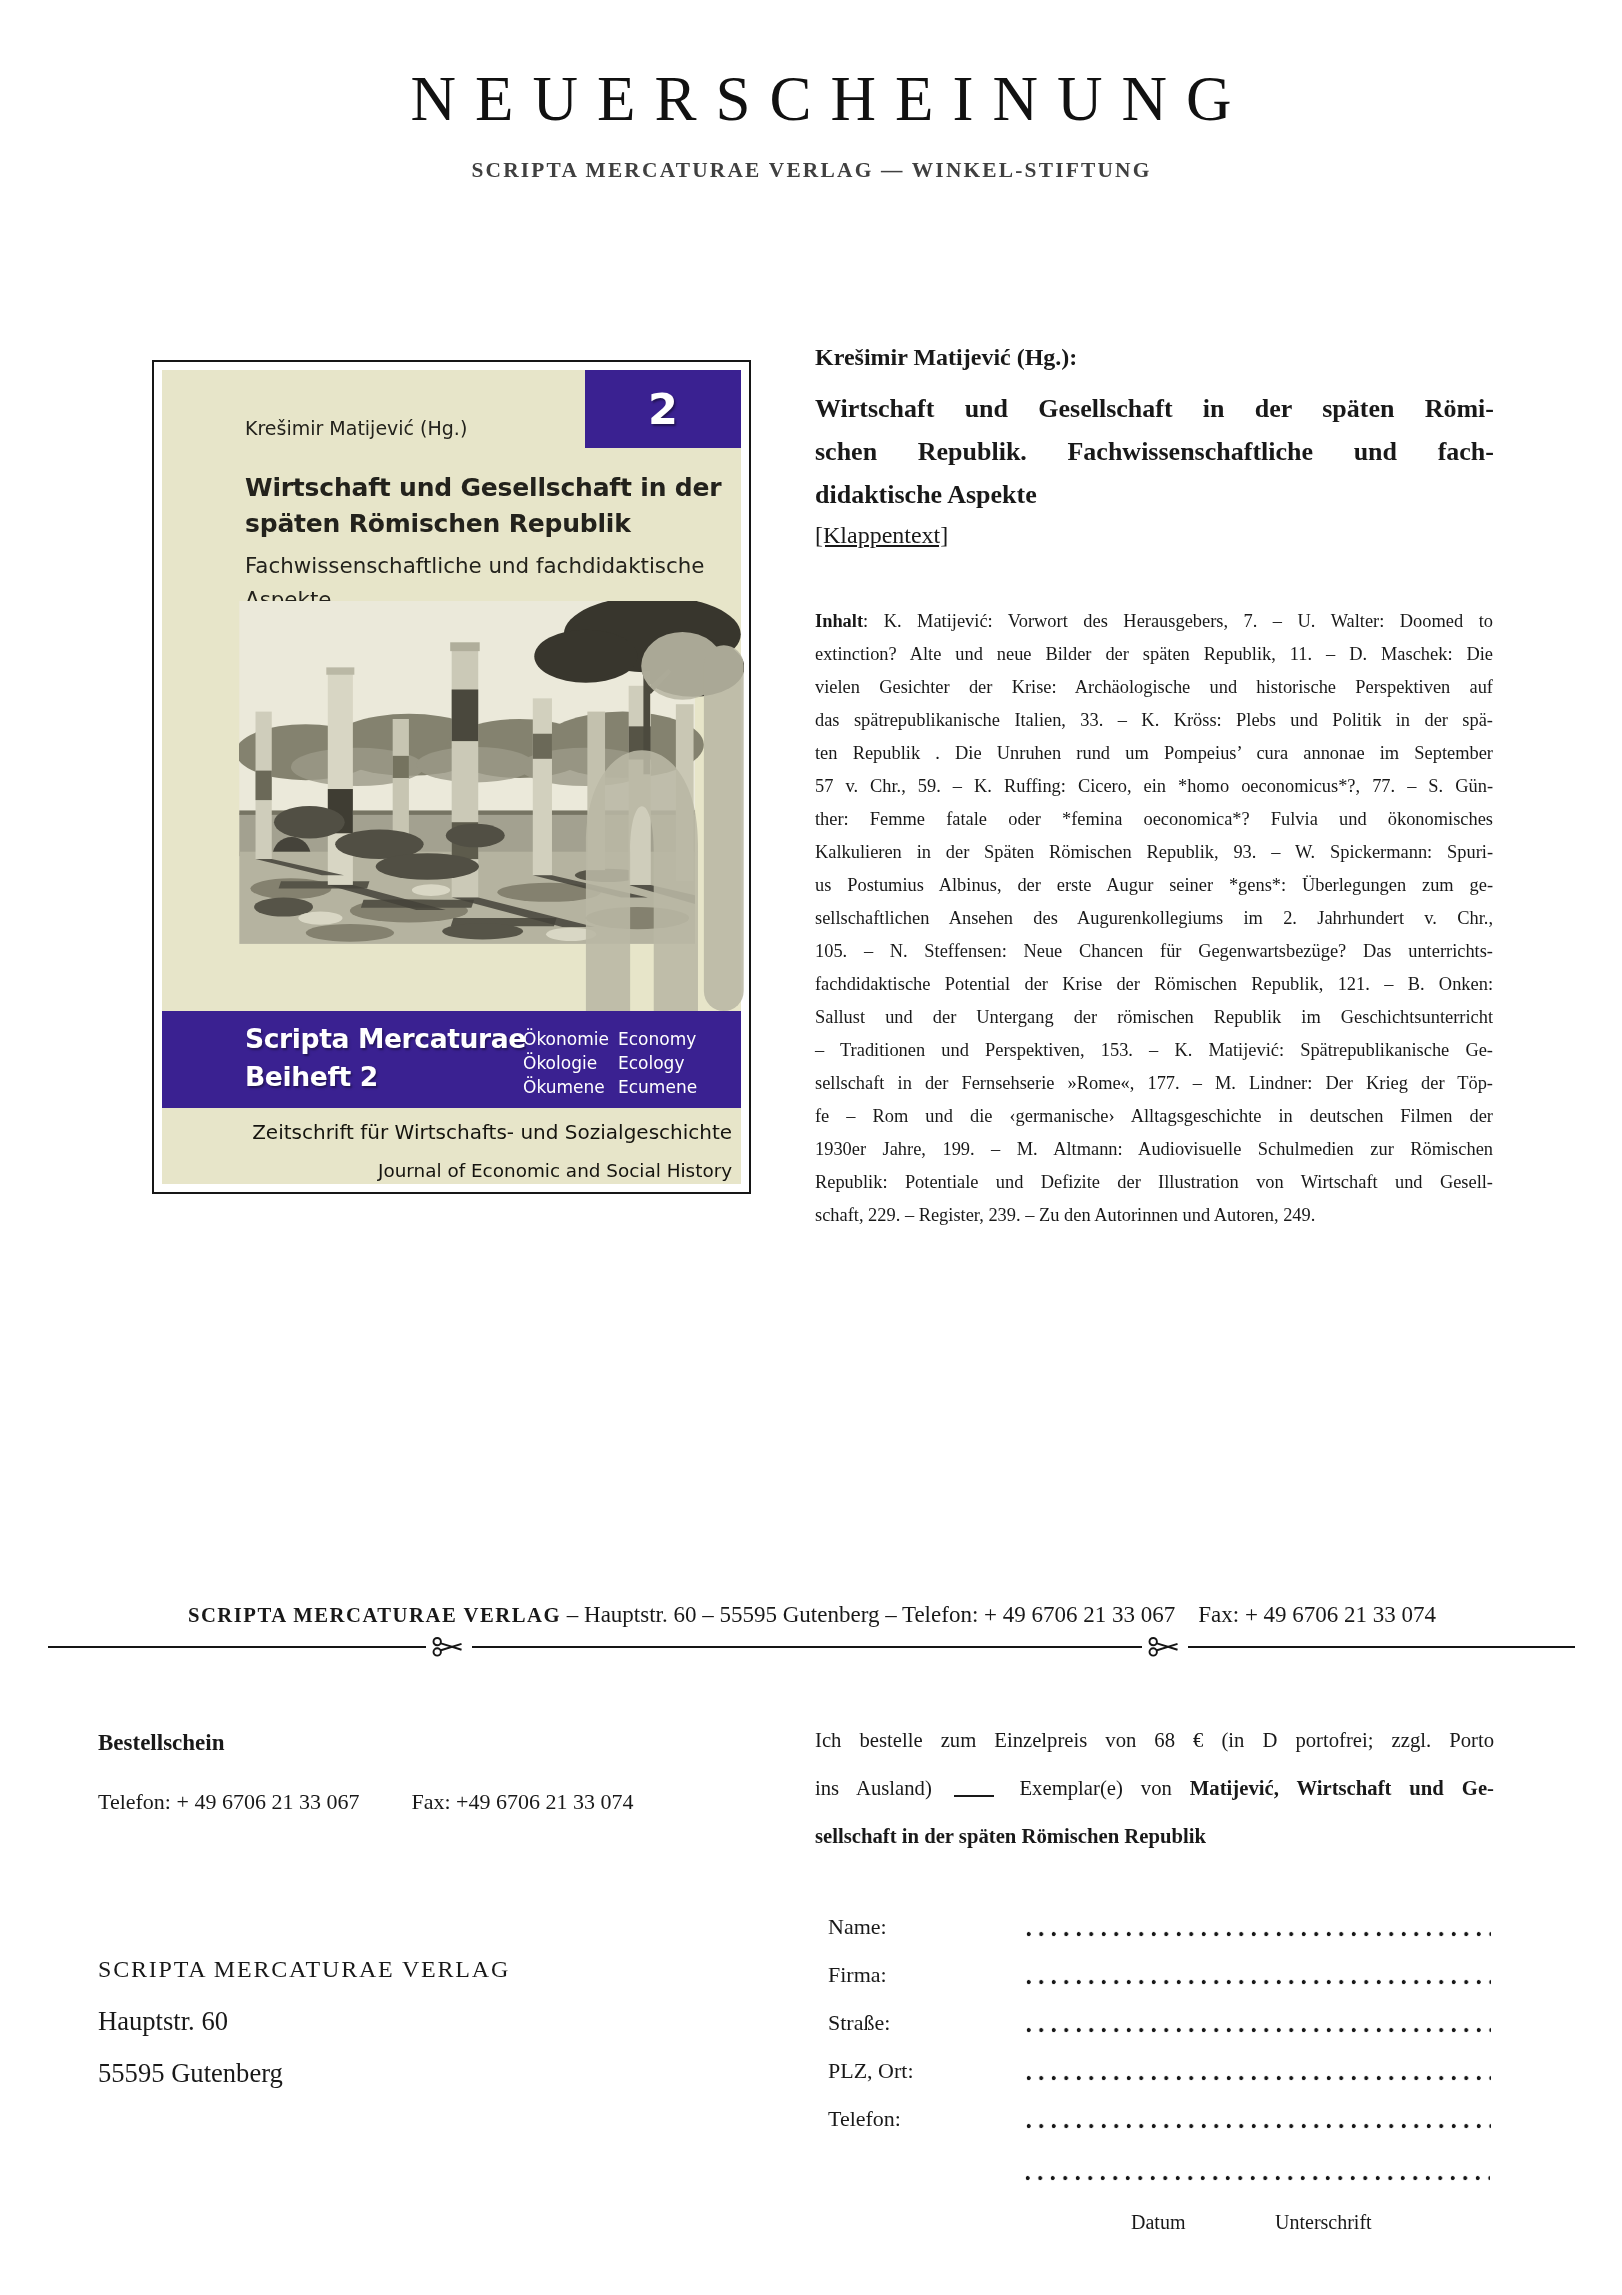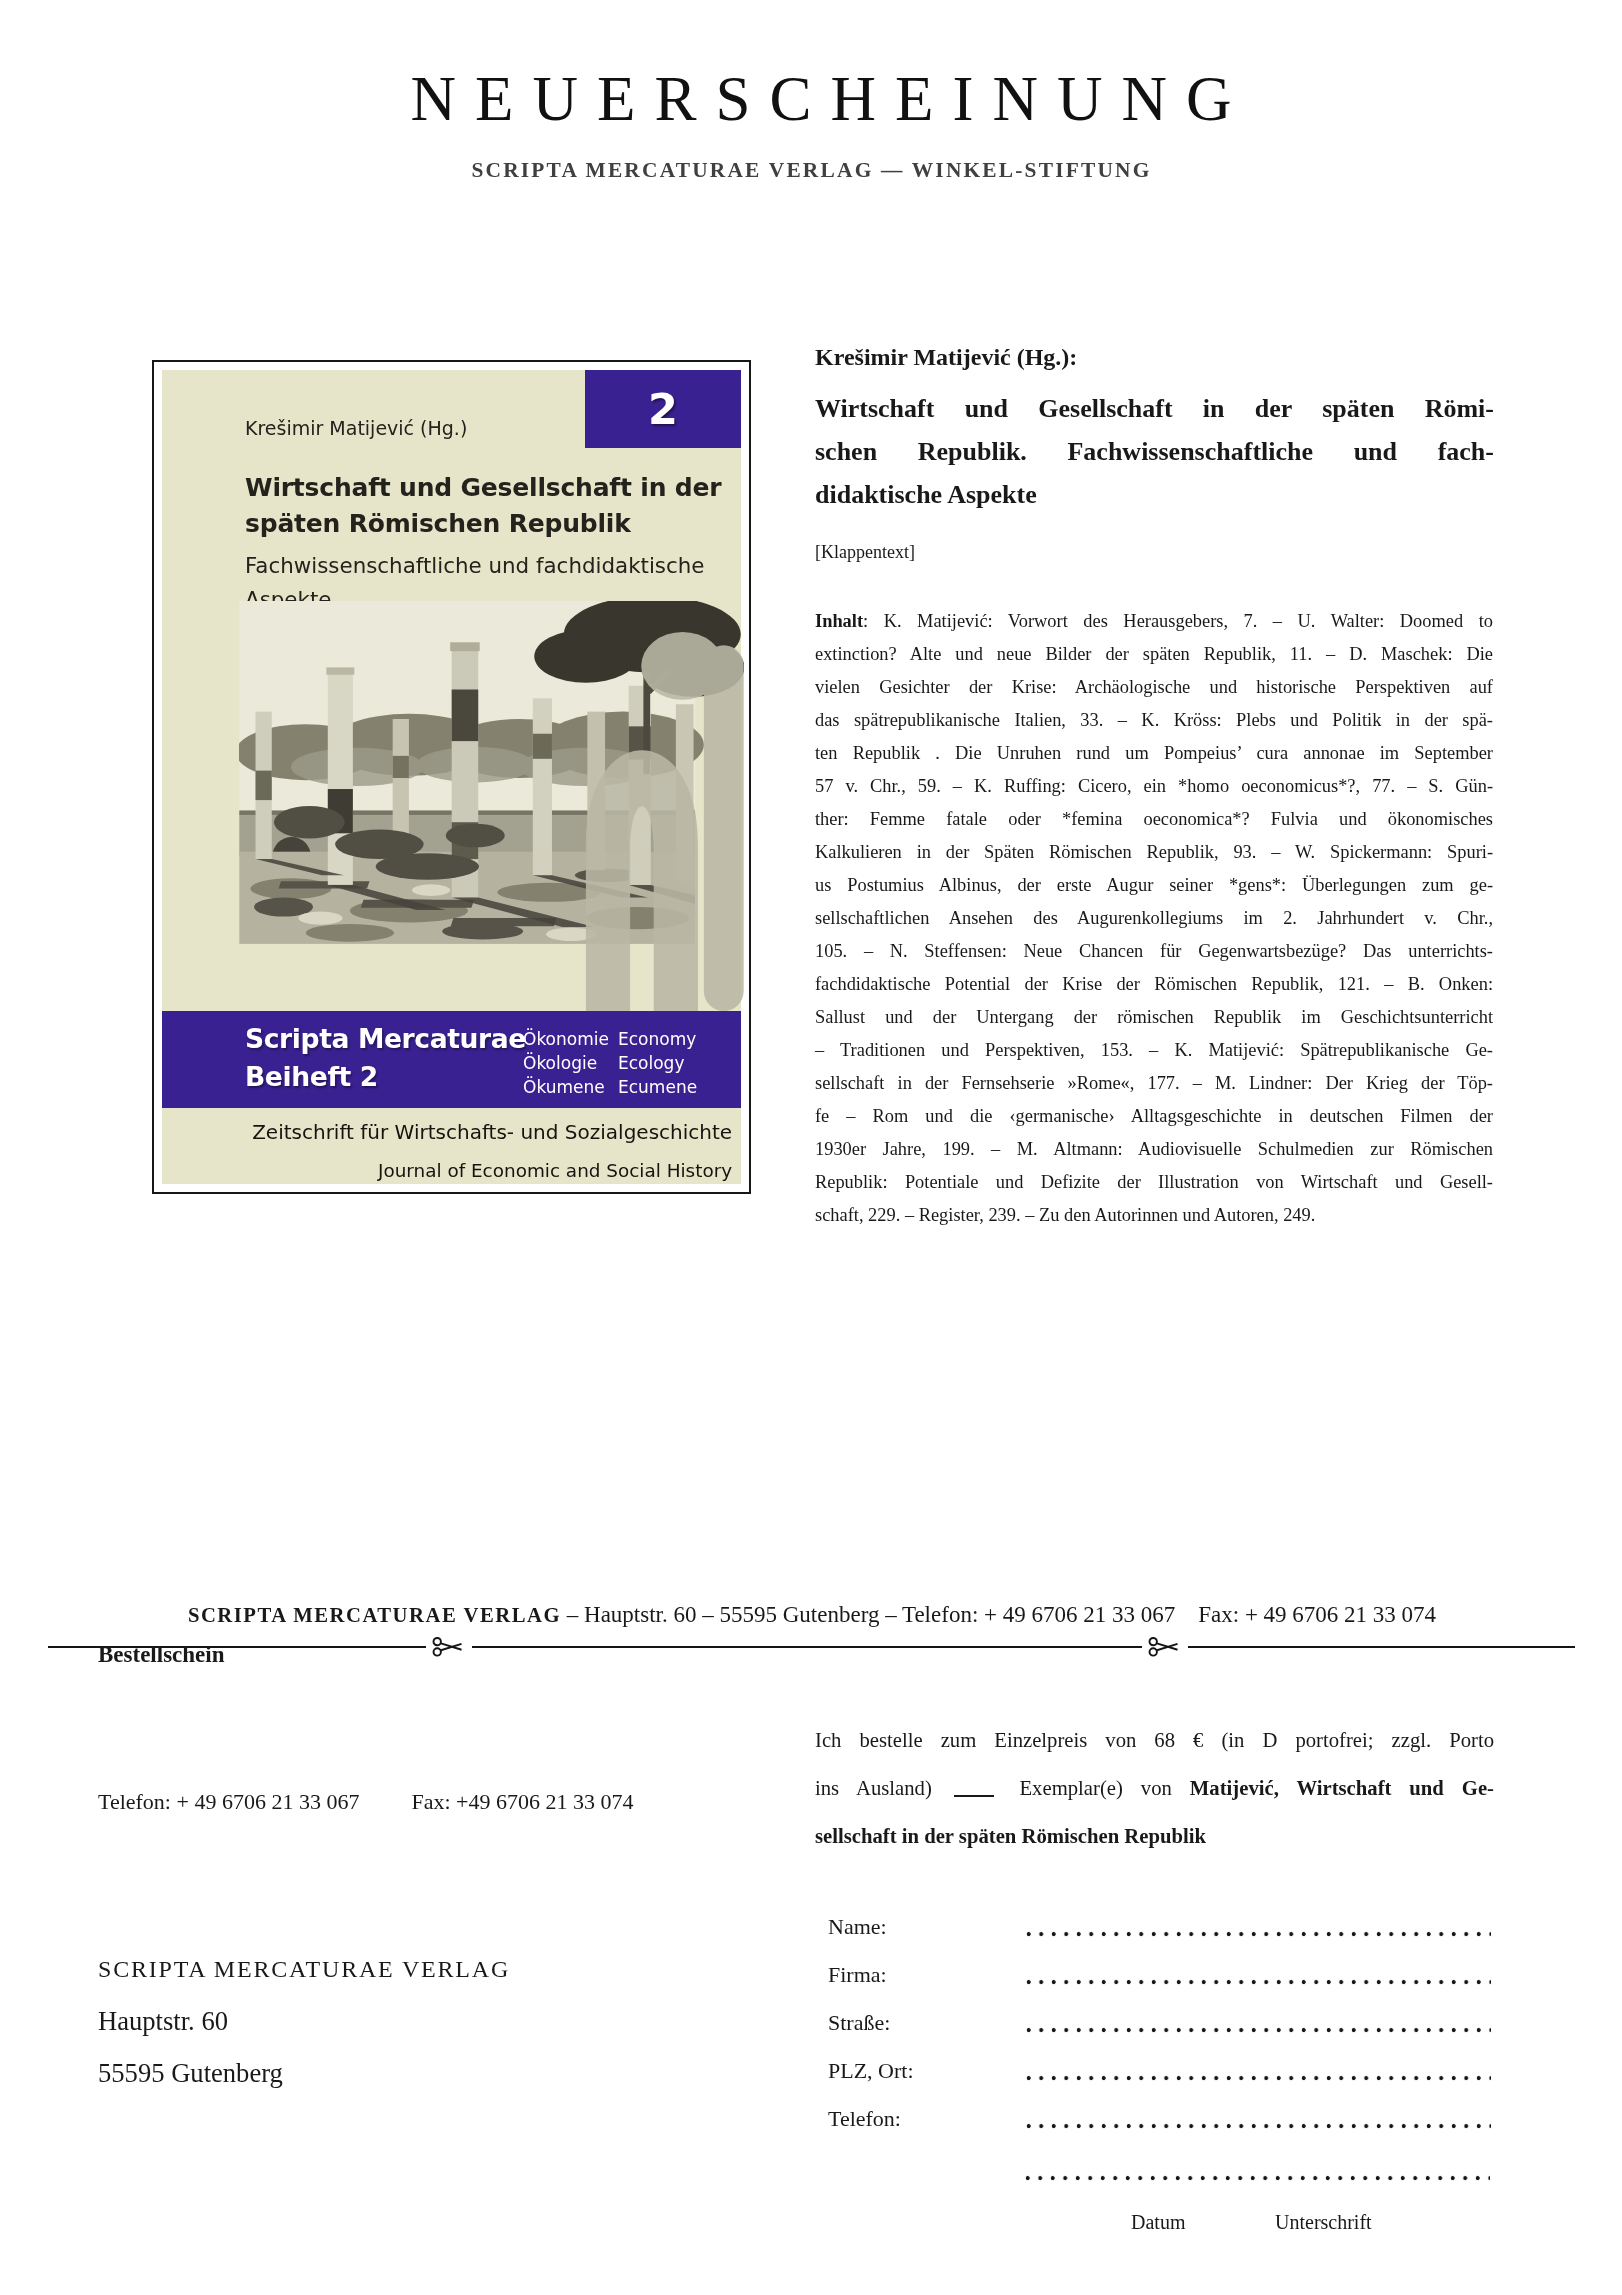--- a/index.html
+++ b/index.html
@@ -44,40 +44,40 @@
   #journal-de { font-size:20px; line-height:28px; }
   #journal-en { font-size:18.4px; line-height:26.6px;margin-top:12px; }
 
   
   #isbn-block { left:148px; top:1254px; font-size:21.4px; line-height:33px; }
 
   
   #editor-line { left:815px; top:344px; width:679px; font-size:24px; font-weight:700; }
   #announce-title { left:815px; top:387px; width:679px; font-size:26px; font-weight:700;
     line-height:43px; }
-  #klappentext { left:815px; top:542px; font-size:18px; }
+  #klappentext { left:815px; top:522px; font-size:24px;text-decoration:underline; }
   #inhalt-block { left:815px; top:605px; width:678px; font-size:18.4px; line-height:33px;
     text-align:left; }
 
   .tline { display:block; }
   .tline.just { text-align:justify; text-align-last:justify; }
   .b { font-weight:700; }
   .blank { display:inline-block; width:40px; height:0.7px; border-bottom:2.2px solid #191919;
     vertical-align:-1.5px; margin:0 7.4px 0 4.4px; }
 
   
   #footer-line { top:1602px; left:52px; width:1520px; text-align:center; font-size:23px; }
   #footer-publisher { font-weight:700; font-size:20.7px; letter-spacing:1.5px; }
   #cut-rule { top:1646px; left:48px; width:1527px; height:0; border-top:2.2px solid #151515; }
   .scissors { position:absolute; top:1635px; background:#fff; padding:0 5.9px; line-height:0; }
   #scissors-1 { left:426px; }
   #scissors-2 { left:1142px; }
 
   
-  #order-heading { left:98px; top:1642px; font-size:23px; font-weight:700; }
+  #order-heading { left:98px; top:1730px; font-size:23px; font-weight:700; }
   #order-phones { left:98px; top:1789px; font-size:22px; }
   #order-phone { margin-right:52px; }
   #order-text { left:815px; top:1716px; width:679px; font-size:20.7px; line-height:48px; }
   #publisher-address { left:98px; top:1943px; }
   #publisher-address .list-line { font-size:26.6px; line-height:52px; }
   #publisher-address .list-line:first-child { font-size:24px; letter-spacing:1.8px; }
 
   #order-form { left:828px; top:1908px; width:663px; }
   .form-row { display:flex; align-items:flex-end; height:31px; margin-bottom:17px; }
   .form-label { width:198px; font-size:22px; line-height:1.1; }

